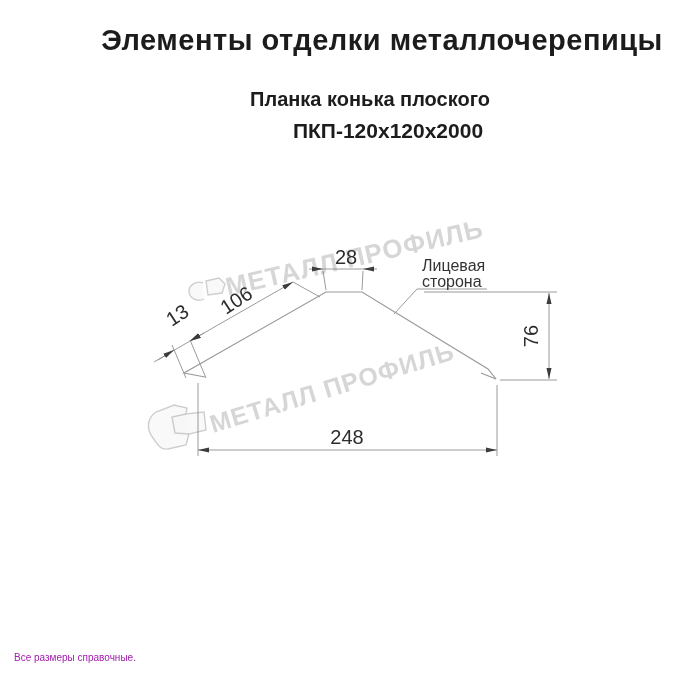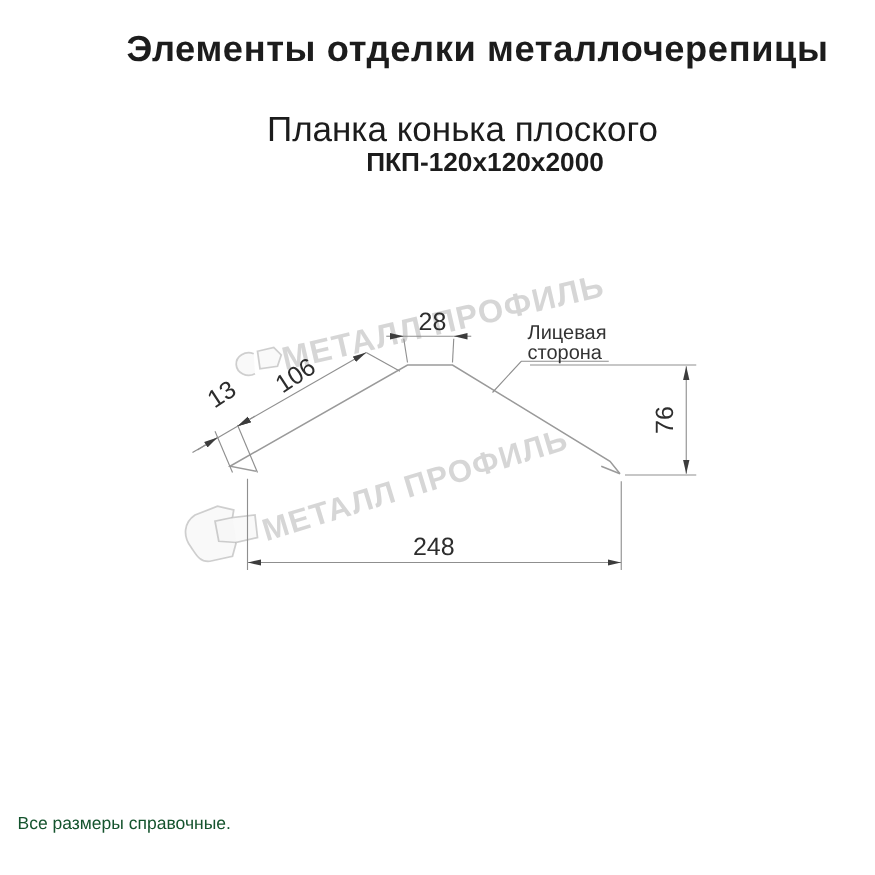--- a/index.html
+++ b/index.html
@@ -2,23 +2,23 @@
 <html><head>
 <meta charset="utf-8">
 <style>
   html,body{margin:0;padding:0;}
   body{
     width:700px;height:700px;position:relative;background:#ffffff;
     font-family:"Liberation Sans", sans-serif;overflow:hidden;
   }
   .header{position:absolute;top:0;left:0;width:700px;text-align:center;color:#1c1c1c;}
   .main-title{position:absolute;top:24px;left:0;width:700px;font-size:29px;font-weight:bold;letter-spacing:0.5px;padding-left:32px;}
-  .subtitle{position:absolute;top:88px;left:40px;width:660px;font-size:28px;font-weight:normal;}
+  .subtitle{position:absolute;top:88px;left:40px;width:660px;font-size:20px;font-weight:bold;}
   .product-code{position:absolute;top:119px;left:58px;width:660px;font-size:21px;font-weight:bold;}
-  .footer{position:absolute;left:14px;top:650px;color:#14532d;font-size:14px;line-height:16px;}
+  .footer{position:absolute;left:14px;top:650px;color:#a21caf;font-size:10px;line-height:16px;}
   svg{position:absolute;top:0;left:0;}
   .dim-text{fill:#2d2d2d;font-size:20px;font-family:"Liberation Sans",sans-serif;}
   .label-text{fill:#333;font-size:16px;font-family:"Liberation Sans",sans-serif;}
   .wm-text{fill:rgba(120,120,120,0.30);font-weight:bold;font-family:"Liberation Sans",sans-serif;}
   .profile{stroke:#9a9a9a;stroke-width:1.2;fill:none;}
   .thin{stroke:#8f8f8f;stroke-width:0.9;fill:none;}
   .wm-shape{stroke:rgba(150,150,150,0.45);stroke-width:1.4;fill:rgba(245,245,245,0.6);}
 </style>
 </head>
 <body>

